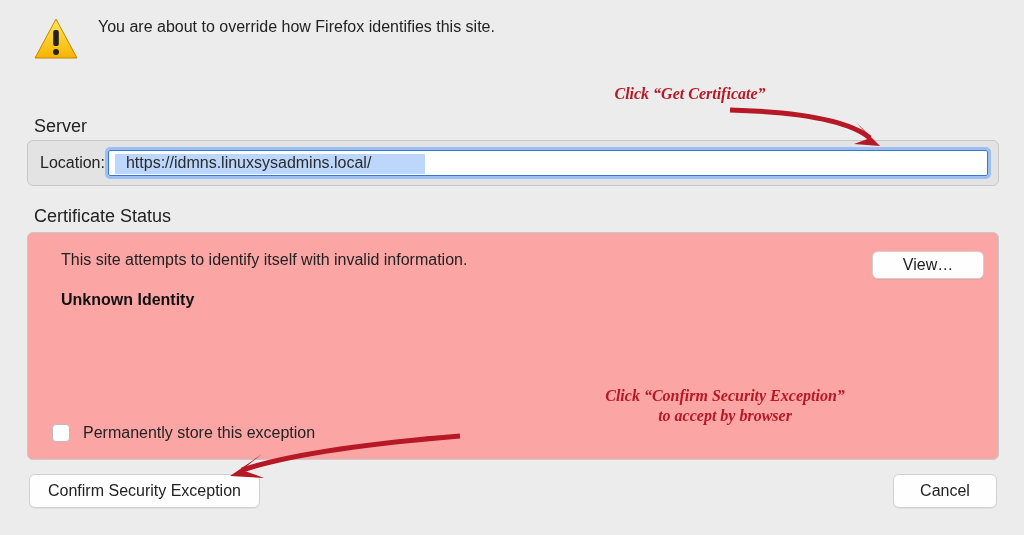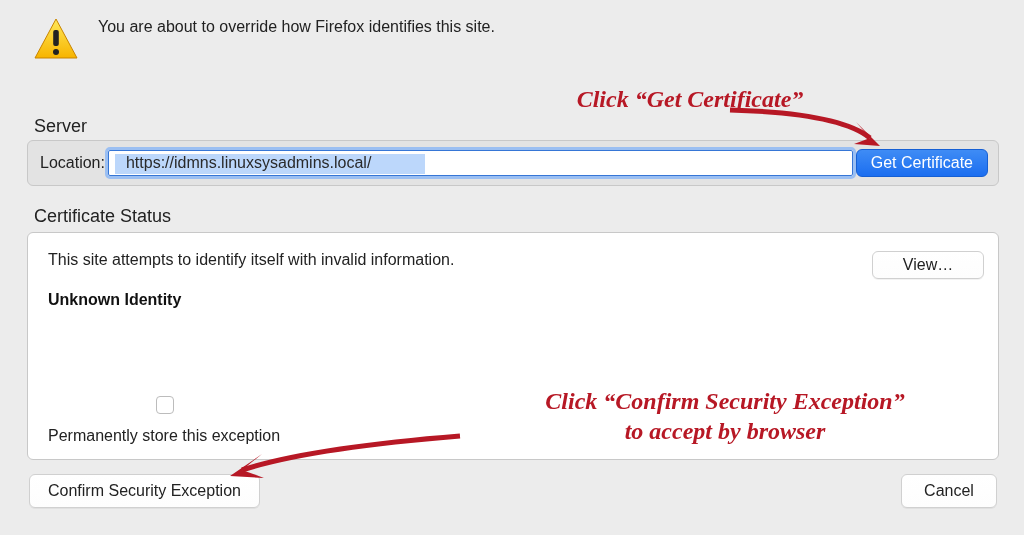--- a/index.html
+++ b/index.html
@@ -118,24 +118,24 @@
     left:34px;
     top:206px;
   }
 
   .status-box{
     position:absolute;
     left:27px;
     top:232px;
     width:972px;
     height:228px;
-    background:#ffffff;
+    background:#fca5a5;
     border:1px solid #c8c8c8;
     border-radius:6px;
-    padding:18px 16px 14px 20px;
+    padding:18px 16px 14px 33px;
   }
   .status-box .t1{
     font-size:16px;
     color:#222;
   }
   .status-box .t2{
     font-size:16px;
     font-weight:700;
     color:#111;
     margin-top:22px;
@@ -152,21 +152,20 @@
     width:112px;
   }
 
   .perm-row{
     position:absolute;
     left:20px;
     bottom:14px;
     display:flex;
     align-items:center;
     gap:10px;
-    flex-direction:column;
   }
   .perm-row input[type=checkbox]{
     width:18px;height:18px;
     border:1px solid #bcbcbc;
     border-radius:4px;
     background:#fff;
     appearance:none;
   }
 
   .btn-confirm{
@@ -174,31 +173,31 @@
     left:29px;
     top:474px;
     height:34px;
     padding:0 18px;
   }
   .btn-cancel{
     position:absolute;
     right:27px;
     top:474px;
     height:34px;
-    width:96px;
+    width:104px;
   }
 
   
   .anno{
     position:absolute;
     color:#b71825;
     font-family: Georgia, "Times New Roman", serif;
     font-style:italic;
     font-weight:700;
-    font-size:24px;
+    font-size:16px;
     line-height:1.25;
     text-align:center;
     pointer-events:none;
   }
   .anno-arrow{
     position:absolute;
     pointer-events:none;
   }
 
 </style>
@@ -220,21 +219,20 @@
 </div>
 
 <div class="header">
   <div class="line1">You are about to override how Firefox identifies this site.</div>
 </div>
 
 <div class="section-label server-label">Server</div>
 <div class="server-box">
   <span class="loc-label">Location:</span>
   <input class="loc-input" type="text" value="https://idmns.linuxsysadmins.local/" style="">
-  <span class="btn btn-blue">Get Certificate</span>
 </div>
 
 <div class="section-label status-label">Certificate Status</div>
 <div class="status-box">
   <div class="t1">This site attempts to identify itself with invalid information.</div>
   <div class="t2">Unknown Identity</div>
   <span class="btn btn-white btn-view">View…</span>
   <label class="perm-row">
     <input type="checkbox" style="">
     <span>Permanently store this exception</span>

